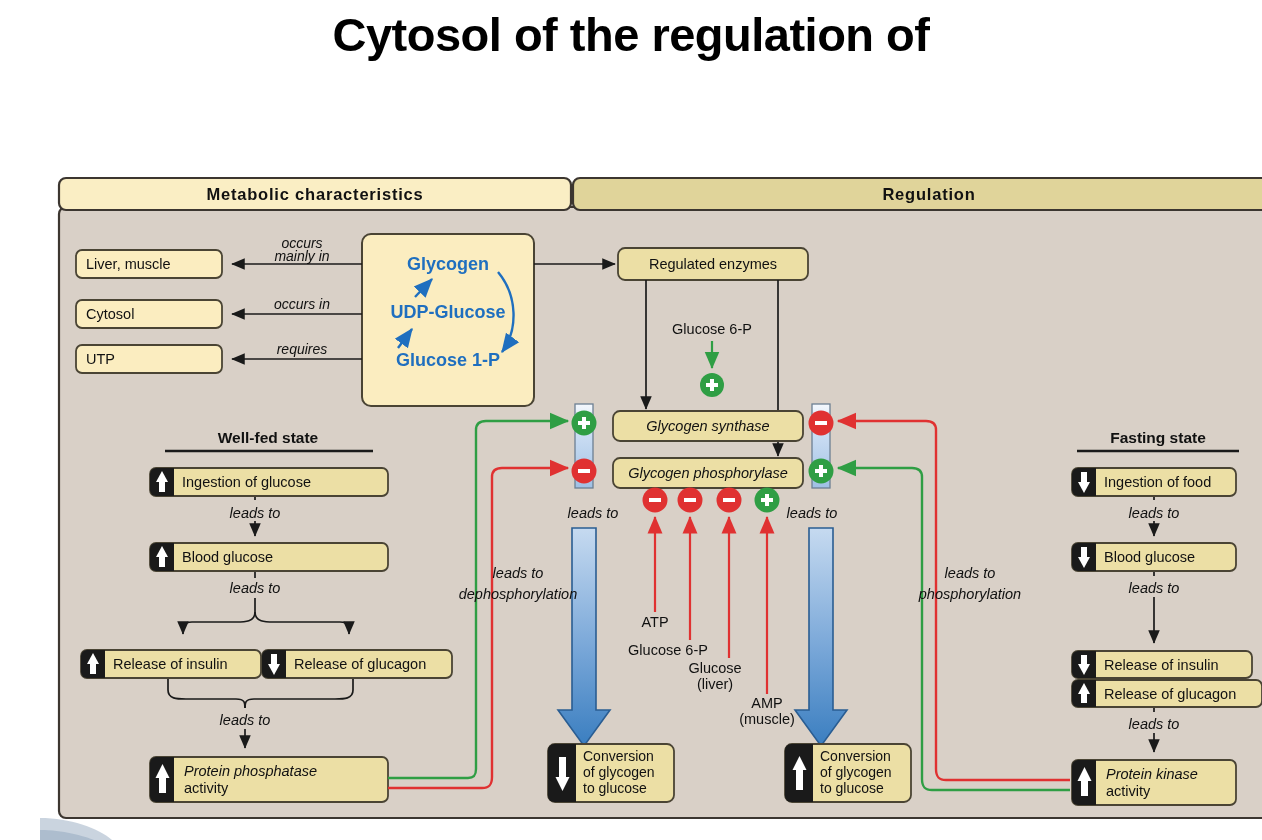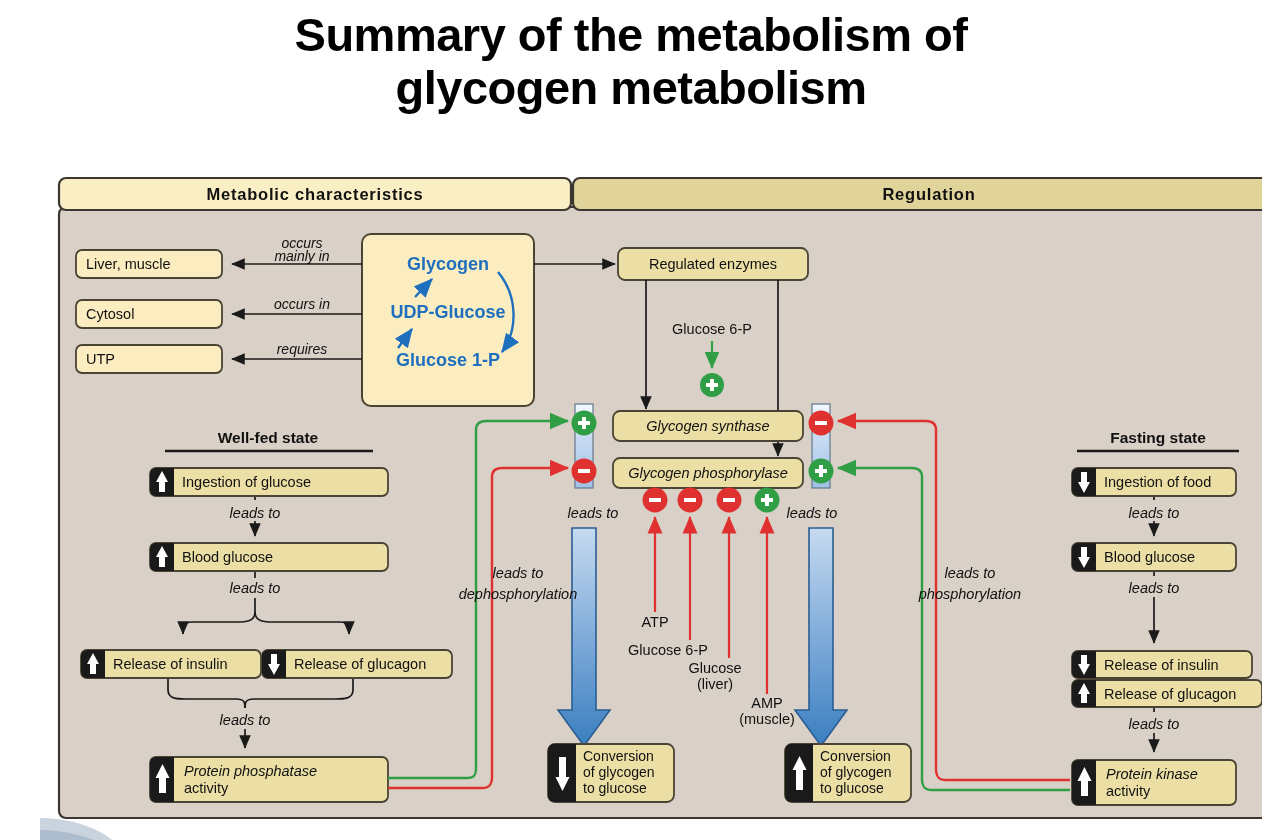--- a/index.html
+++ b/index.html
@@ -15,22 +15,21 @@
   }
   #page-title .tl{display:block;}
   #diagram-wrap{position:absolute;left:0;top:0;width:1262px;height:840px;padding-left:40px;}
   svg{display:block;}
   .svg-text{font-family:"Liberation Sans",sans-serif;}
 </style>
 </head>
 <body>
 
 <div id="page-title">
-  <span class="tl">Summary of the metabolism of</span>
-  <span class="tl">glycogen metabolism</span>
+  <span class="tl">Cytosol of the regulation of</span>
 </div>
 
 <div id="diagram-wrap">
 <svg width="1262" height="840" viewBox="0 0 1262 840" xmlns="http://www.w3.org/2000/svg">
   <defs>
     <linearGradient id="blueBar" x1="0" y1="0" x2="0" y2="1">
       <stop offset="0%" stop-color="#f4f8fd"></stop>
       <stop offset="30%" stop-color="#cfe0f4"></stop>
       <stop offset="100%" stop-color="#9fc0e4"></stop>
     </linearGradient>

